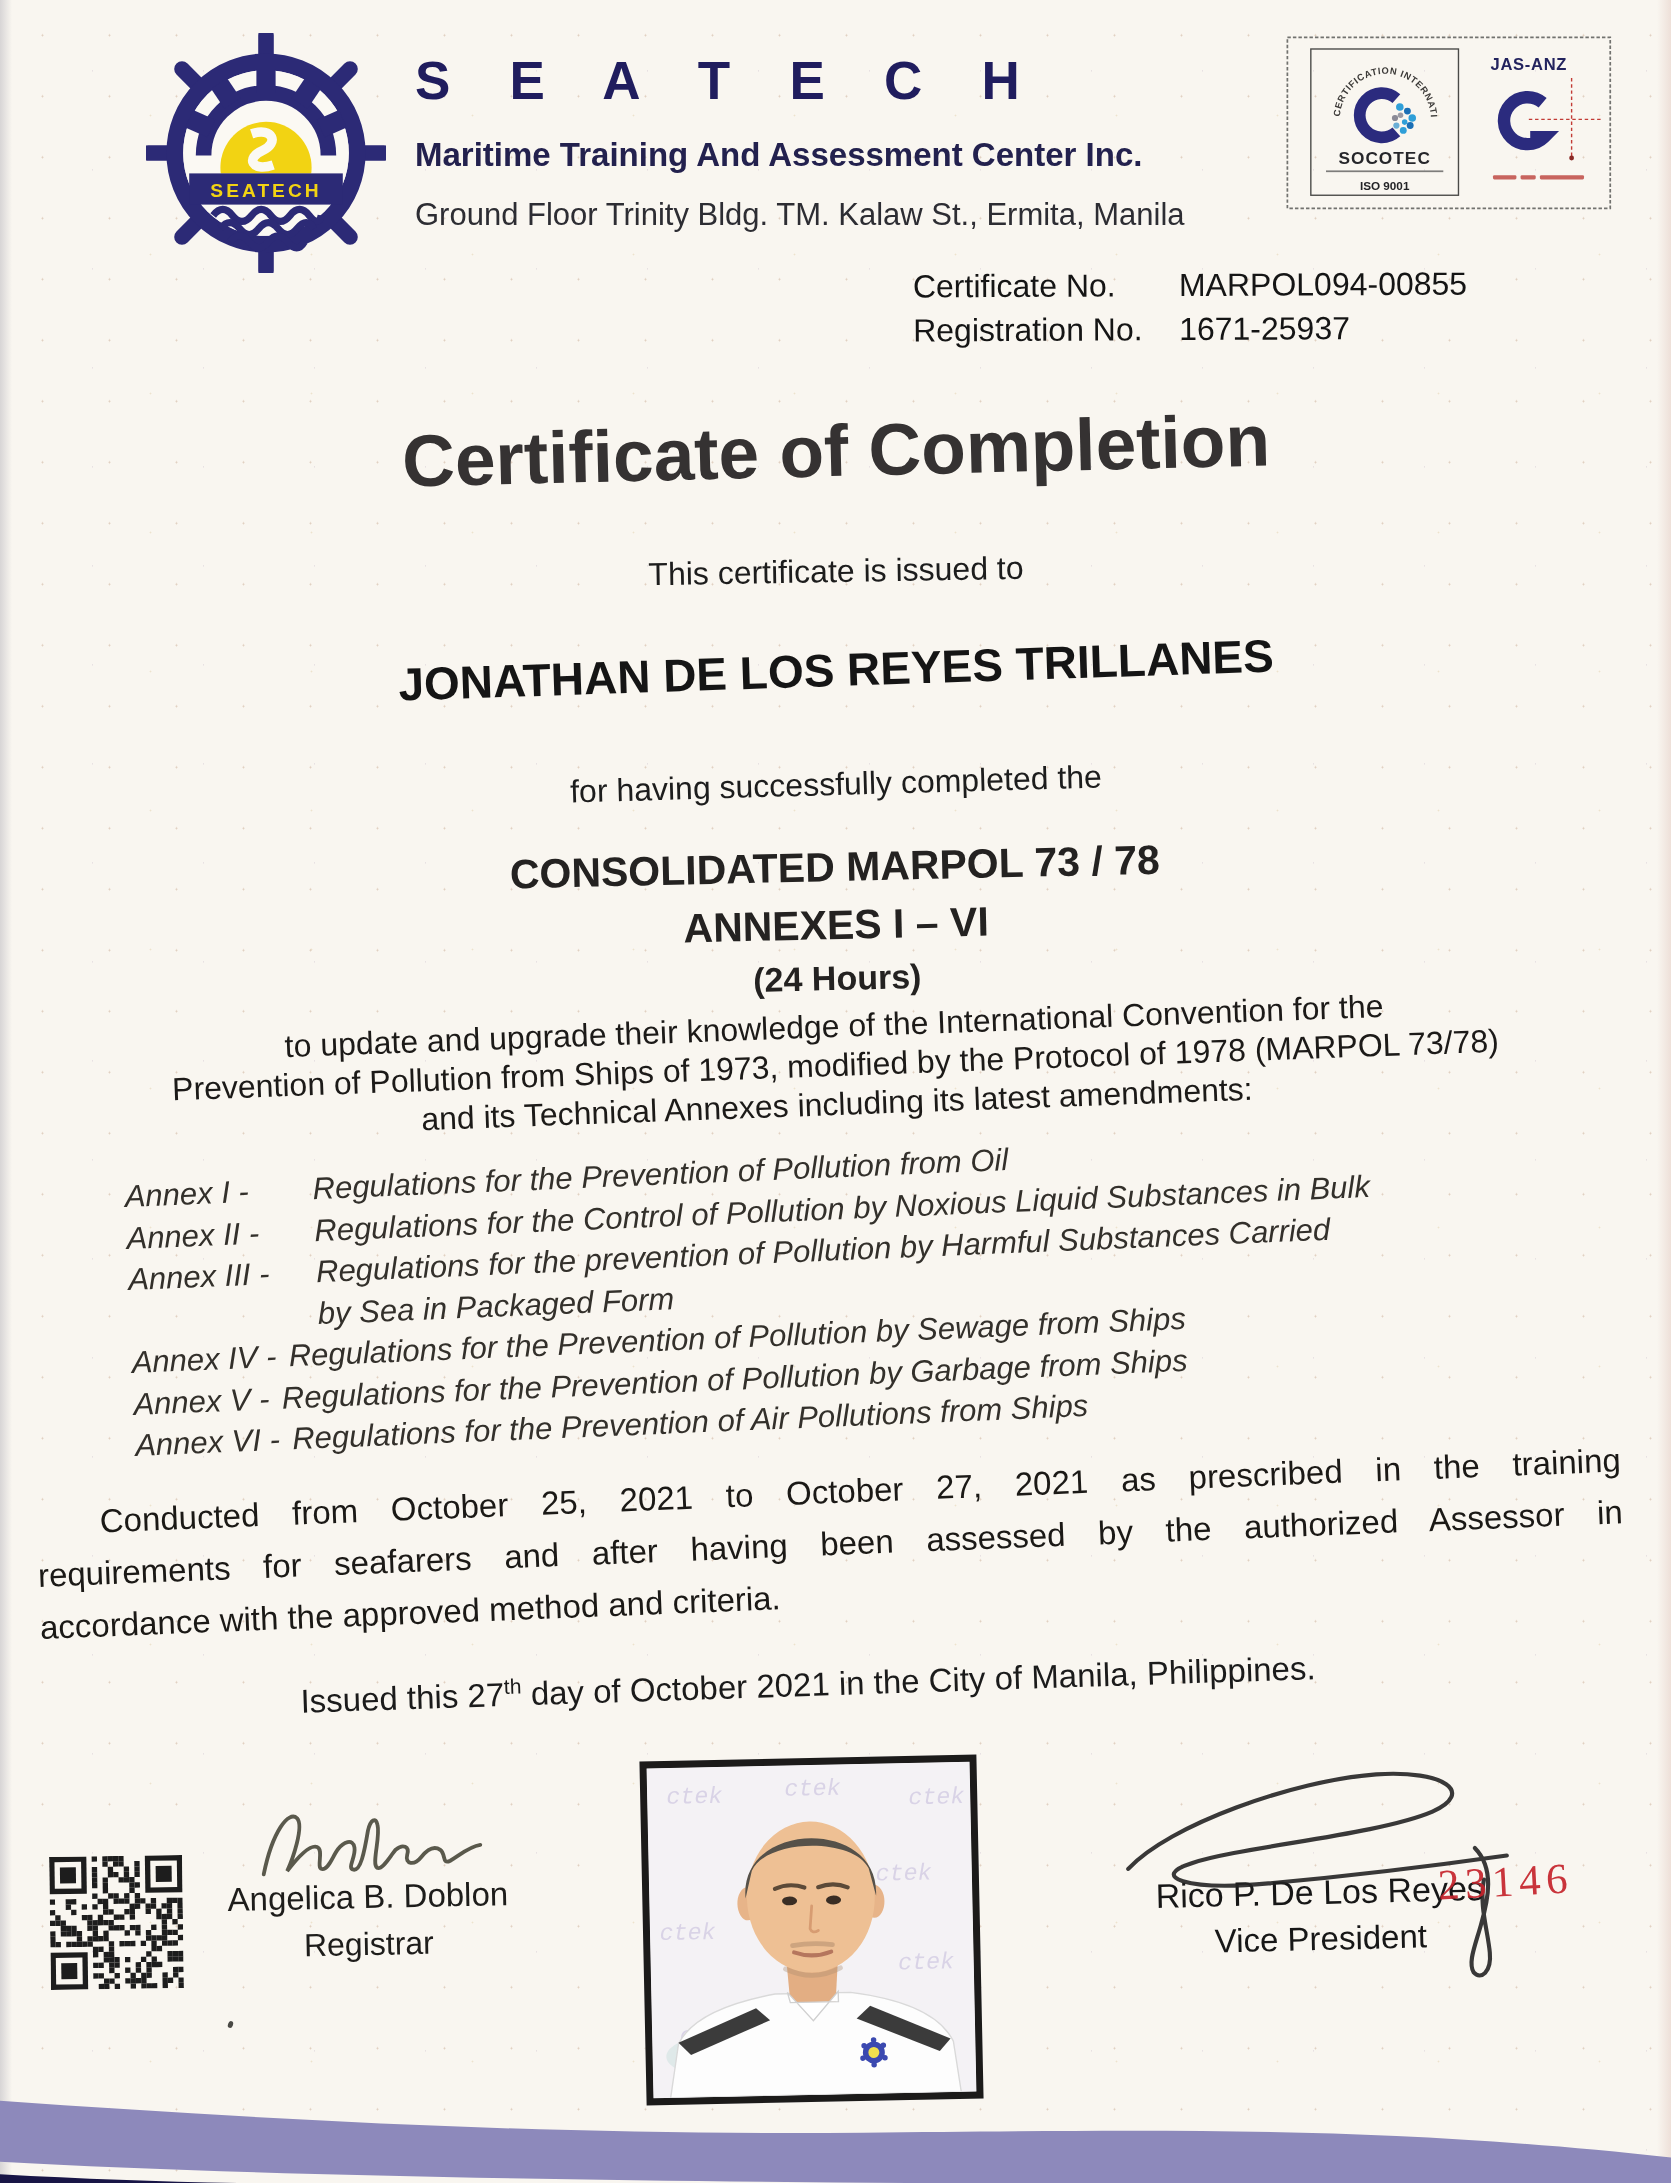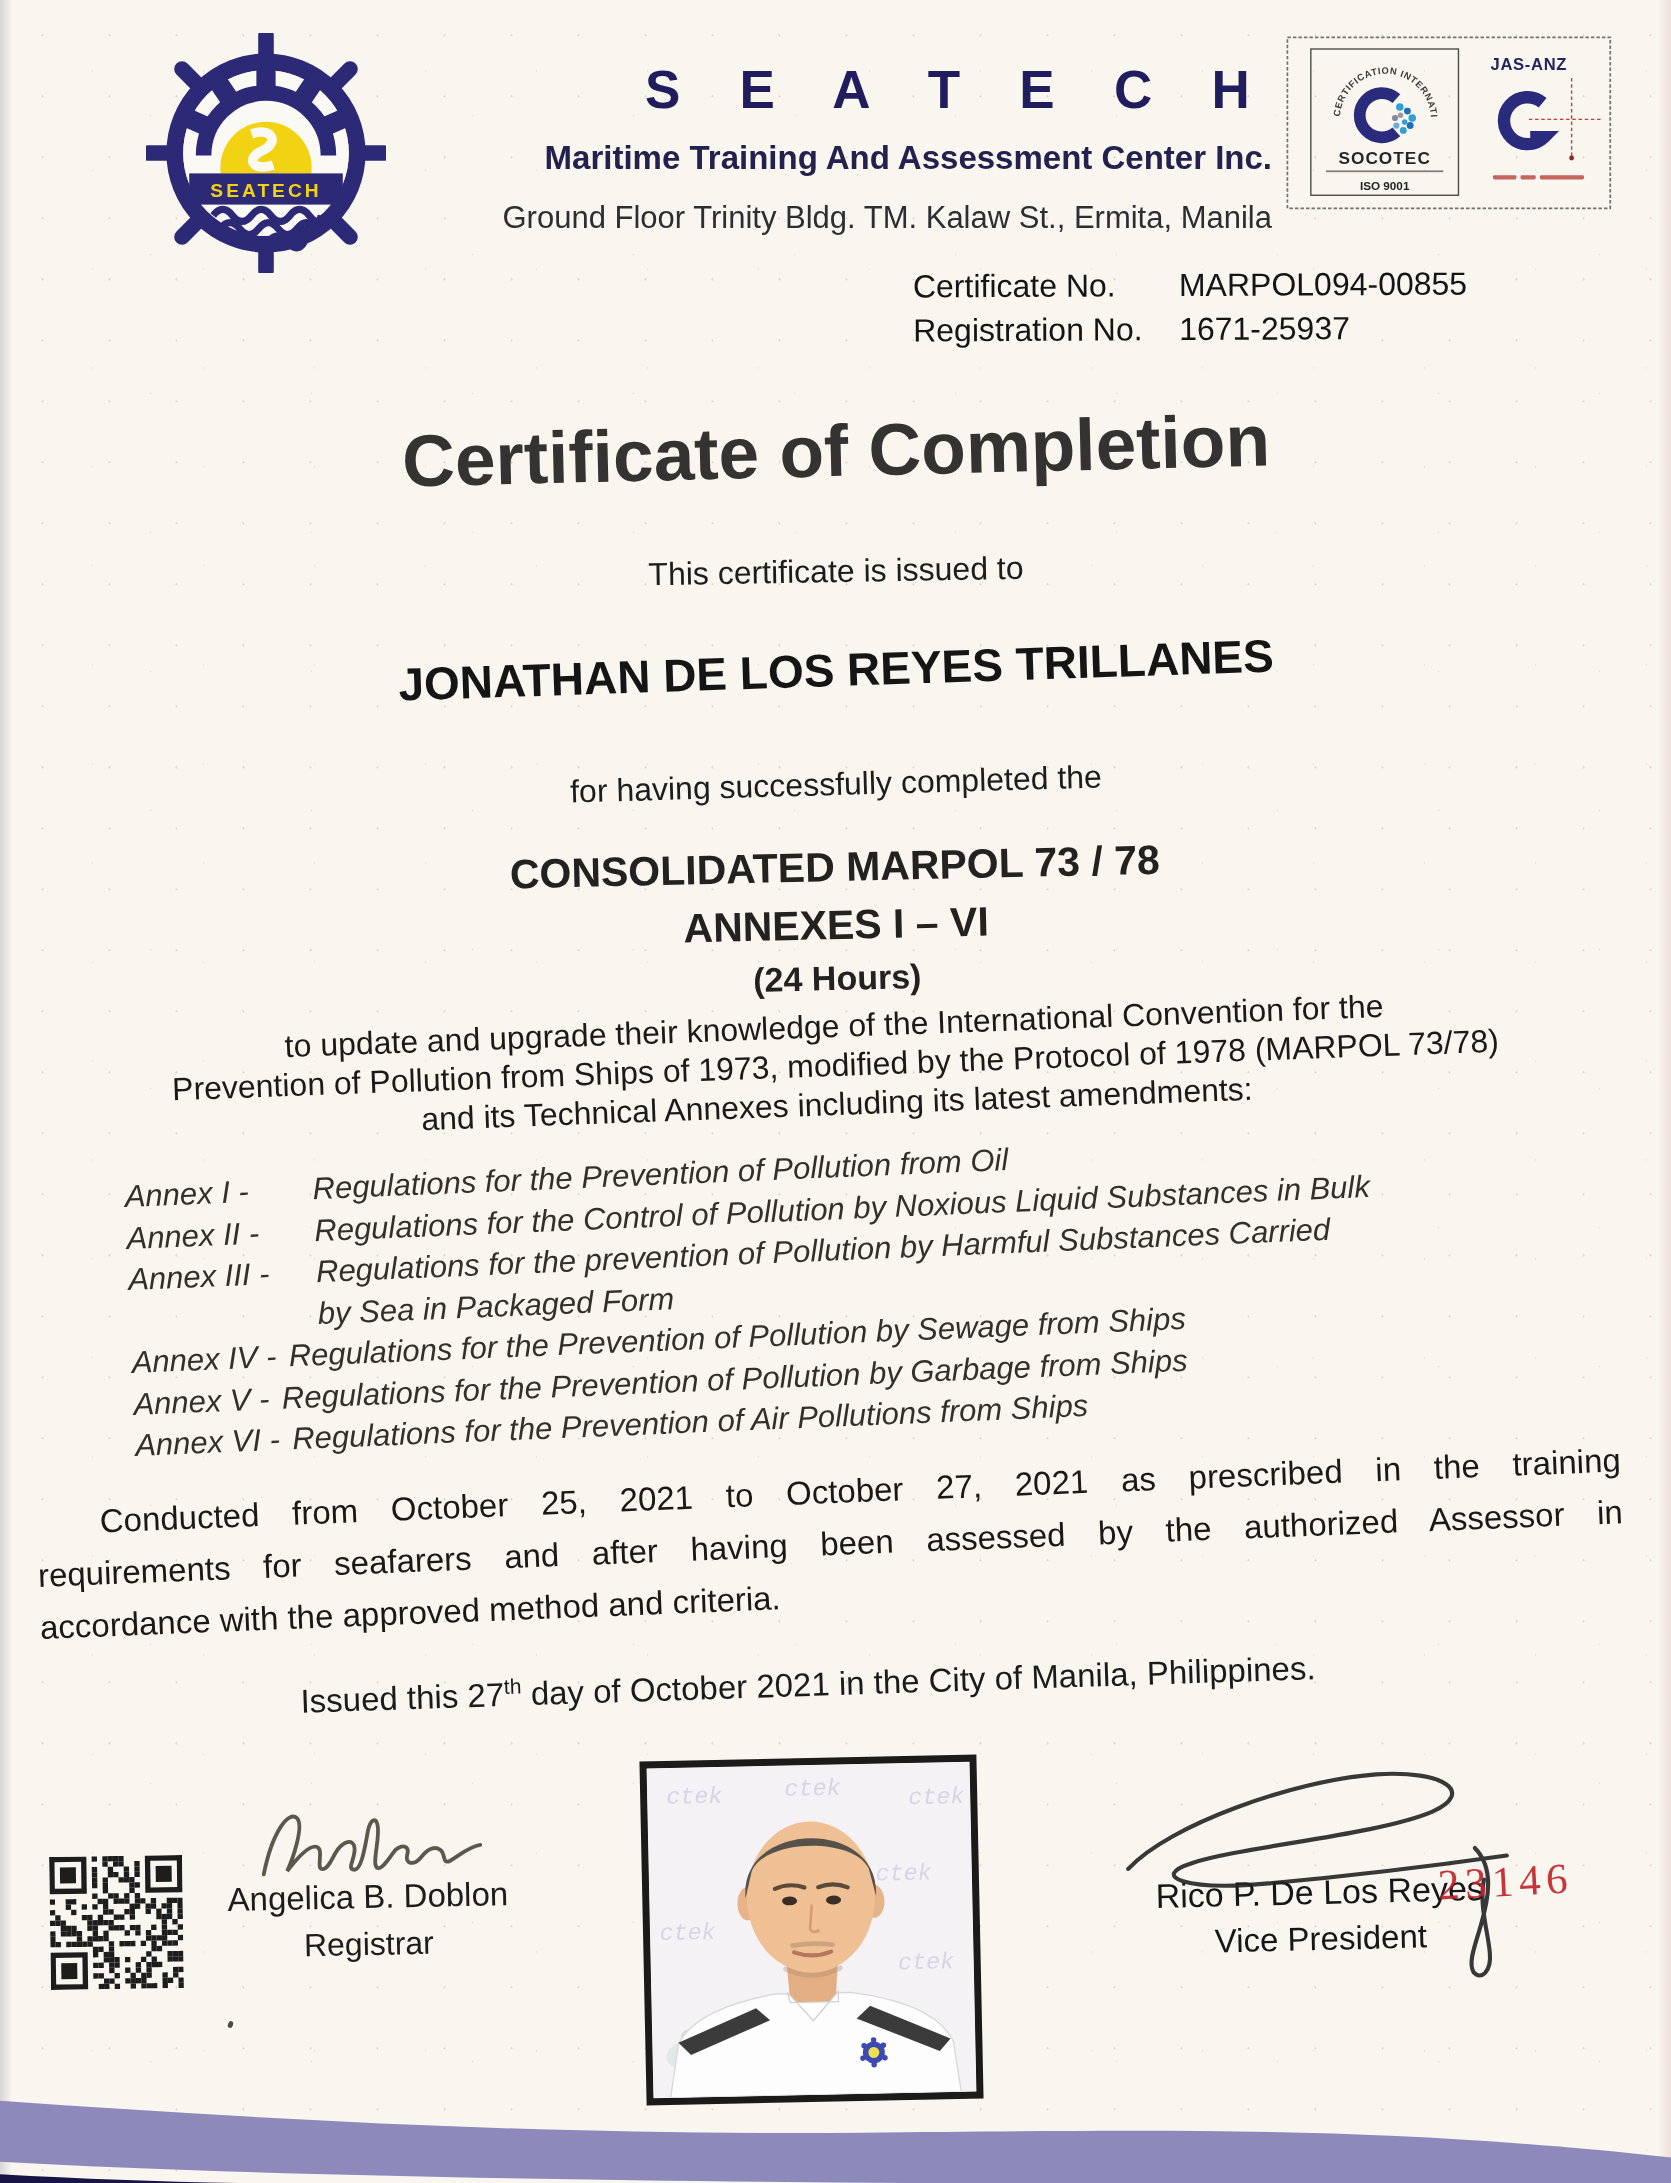--- a/index.html
+++ b/index.html
@@ -12,23 +12,23 @@
       radial-gradient(circle, rgba(190,150,60,.35) 0.8px, transparent 1.1px);
     background-size:67px 61px,111px 99px,161px 139px;
     background-position:9px 4.8px,37px 21.4px,70px 46px;}
   .edge-left{position:absolute;left:0;top:0;width:12.4px;height:100%;
     background:linear-gradient(90deg,rgba(95,95,120,.22),rgba(95,95,120,0));pointer-events:none;}
   .edge-right{position:absolute;right:0;top:0;width:15px;height:100%;
     background:linear-gradient(270deg,rgba(205,160,150,.28),rgba(205,160,150,0));pointer-events:none;}
 
   .logo{position:absolute;left:146px;top:33px;width:240px;height:240px;}
 
-  .org{position:absolute;left:415px;top:59px;width:857px;text-align:right;}
+  .org{position:absolute;left:415px;top:50px;width:857px;text-align:left;}
   .org-name{font-size:53px;font-weight:bold;letter-spacing:.42em;color:#201d5e;}
-  .org-sub{font-size:33px;font-weight:bold;color:#23214e;margin-top:19px;}
+  .org-sub{font-size:33px;font-weight:bold;color:#23214e;margin-top:25px;}
   .org-addr{font-size:31px;color:#2d2d33;margin-top:23px;}
 
   .badges{position:absolute;left:1286px;top:35px;width:327px;height:177px;}
 
   .meta{position:absolute;left:913px;top:263px;font-size:32px;color:#151515;transform:rotate(-.3deg);}
   .meta-row{display:flex;line-height:44px;}
   .meta-row .lbl{width:266px;}
 
   .title{position:absolute;left:0;top:409px;width:100%;text-align:center;
     font-size:73px;font-weight:bold;color:#353232;transform:rotate(-1.4deg);letter-spacing:0;}

